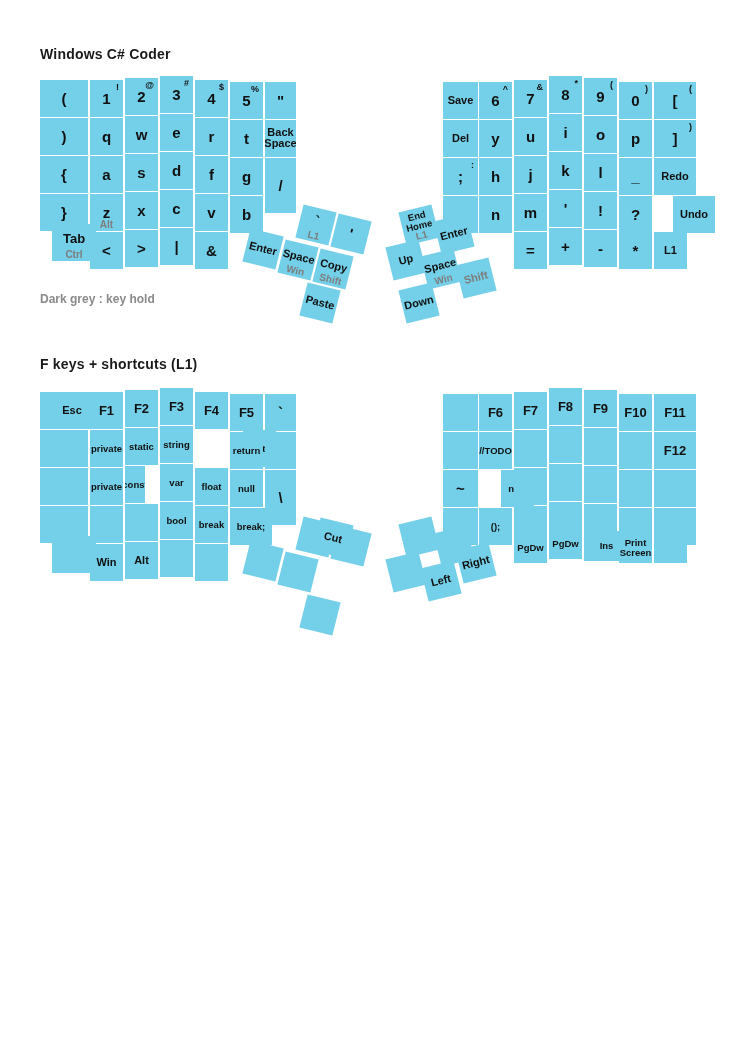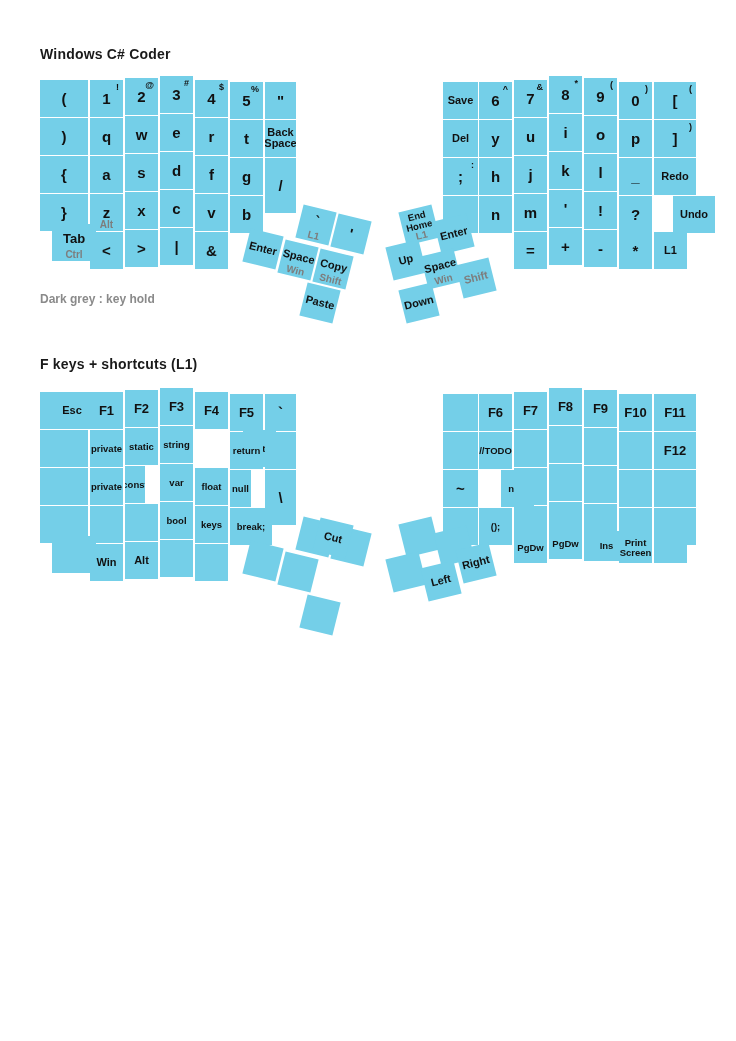--- a/index.html
+++ b/index.html
@@ -390,41 +390,41 @@
   </div>
 <div class="key" style="left:125px;top:466px;width:20px;height:37px;">
     <span class="main tiny">const</span>
   </div>
 <div class="key" style="left:160px;top:464px;width:33px;height:37px;">
     <span class="main tiny">var</span>
   </div>
 <div class="key" style="left:195px;top:468px;width:33px;height:37px;">
     <span class="main tiny">float</span>
   </div>
-<div class="key" style="left:230px;top:470px;width:21px;height:37px;">
+<div class="key" style="left:230px;top:470px;width:33px;height:37px;">
     <span class="main tiny">null</span>
   </div>
 <div class="key" style="left:265px;top:470px;width:31px;height:55px;">
     <span class="main">\</span>
   </div>
 
 <div class="key" style="left:40px;top:506px;width:48px;height:37px;">
     <span class="main tiny"></span>
   </div>
 <div class="key" style="left:90px;top:506px;width:33px;height:37px;">
     <span class="main tiny"></span>
   </div>
 <div class="key" style="left:125px;top:504px;width:33px;height:37px;">
     <span class="main tiny"></span>
   </div>
 <div class="key" style="left:160px;top:502px;width:33px;height:37px;">
     <span class="main tiny">bool</span>
   </div>
 <div class="key" style="left:195px;top:506px;width:33px;height:37px;">
-    <span class="main tiny">keys</span>
+    <span class="main tiny">break</span>
   </div>
 <div class="key" style="left:230px;top:508px;width:42px;height:37px;">
     <span class="main tiny">break;</span>
   </div>
 
 <div class="key" style="left:52px;top:536px;width:44px;height:37px;">
     <span class="main small"></span>
   </div>
 <div class="key" style="left:90px;top:544px;width:33px;height:37px;">
     <span class="main small">Win</span>

